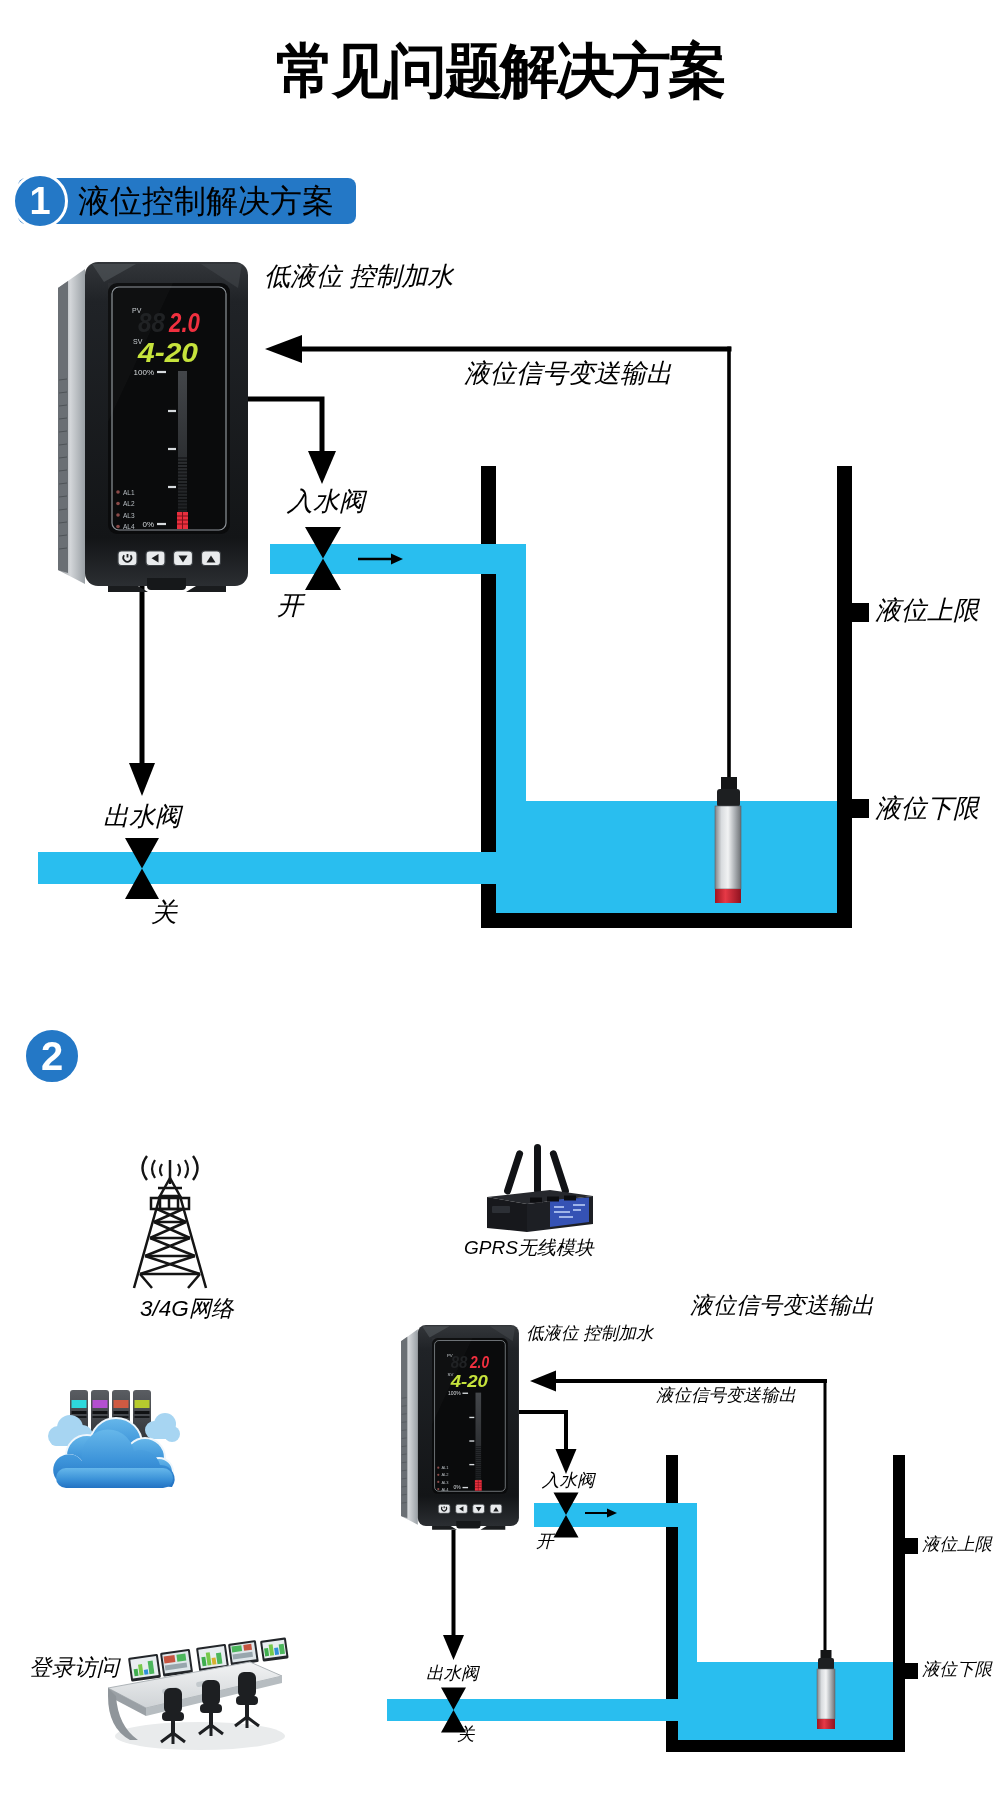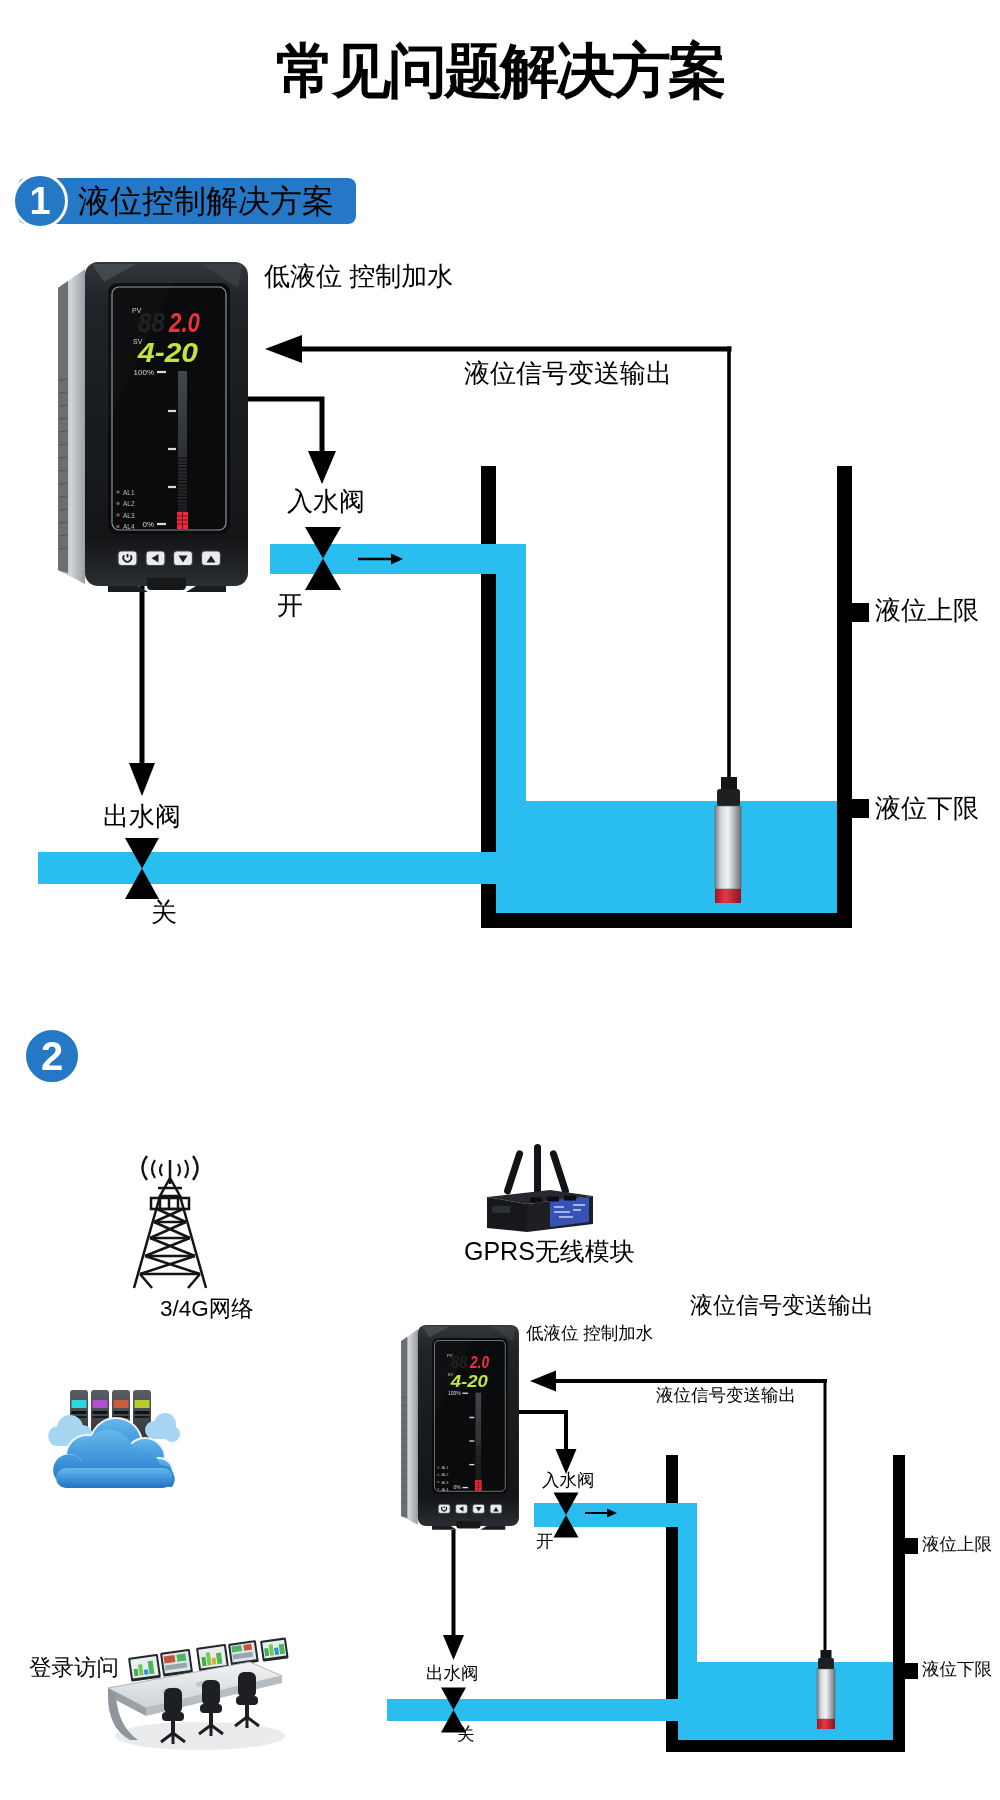--- a/index.html
+++ b/index.html
@@ -6,21 +6,21 @@
   #canvas{position:relative;width:1000px;height:1800px;background:#ffffff;overflow:hidden;
           font-family:"Liberation Sans",sans-serif;color:#000;}
   .abs{position:absolute;}
   #page-title{position:absolute;left:0;top:39px;width:1000px;text-align:center;
               font-size:59px;font-weight:900;letter-spacing:-3px;color:#000;line-height:1.1;}
   .sec-band{position:absolute;border-radius:8px;color:#000000;display:flex;align-items:flex-end;}
   .sec-band .band-label{white-space:nowrap;}
   .sec-badge{position:absolute;border-radius:50%;background:#2478C6;border:3px solid #ffffff;
              color:#fff;display:flex;align-items:center;justify-content:center;font-weight:bold;
              box-sizing:border-box;}
-  .lbl{position:absolute;white-space:nowrap;color:#000;line-height:1.05;}
+  .lbl{position:absolute;white-space:nowrap;color:#000;line-height:1.05;font-style:italic;}
   .f26{font-size:26px;}
   .f18{font-size:17.5px;}
   svg{display:block;}
 </style>
 </head>
 <body>
 
 <div id="canvas">
 
   <div id="page-title">常见问题解决方案</div>
@@ -556,22 +556,22 @@
     </g>
     <polygon points="93.5,296.2 100.5,292 100.5,300.4" fill="#1c1e20"></polygon>
     <polygon points="120.5,293.5 129.5,293.5 125,300.5" fill="#1c1e20"></polygon>
     <polygon points="148.5,300.5 157.5,300.5 153,293.5" fill="#1c1e20"></polygon>
   </g>
   <path d="M89 316 h39 v8 a4 4 0 0 1 -4 4 h-31 a4 4 0 0 1 -4 -4 Z" fill="#16181a"></path>
   <path d="M50 324 h30 l10 6 h-40 Z M168 324 h-30 l-10 6 h40 Z" fill="#1a1c1e"></path>
 </svg>
     </div>
 
-  <div class="lbl" style="left:160px;top:1297px;font-size:22.5px;">3/4G网络</div>
-  <div class="lbl" style="left:464px;top:1238px;font-size:25px;">GPRS无线模块</div>
+  <div class="lbl" style="left:140px;top:1297px;font-size:22.5px;">3/4G网络</div>
+  <div class="lbl" style="left:464px;top:1238px;font-size:19px;">GPRS无线模块</div>
   <div class="lbl" style="left:690px;top:1293px;font-size:23px;">液位信号变送输出</div>
   <div class="lbl" style="left:29px;top:1656px;font-size:22.5px;">登录访问</div>
   <div class="lbl f18" style="left:526px;top:1324px;">低液位 控制加水</div>
   <div class="lbl f18" style="left:656px;top:1386px;">液位信号变送输出</div>
   <div class="lbl f18" style="left:542px;top:1471px;">入水阀</div>
   <div class="lbl f18" style="left:536px;top:1532px;">开</div>
   <div class="lbl f18" style="left:426px;top:1664px;">出水阀</div>
   <div class="lbl f18" style="left:457px;top:1725px;">关</div>
   <div class="lbl f18" style="left:922px;top:1535px;">液位上限</div>
   <div class="lbl f18" style="left:922px;top:1660px;">液位下限</div>

